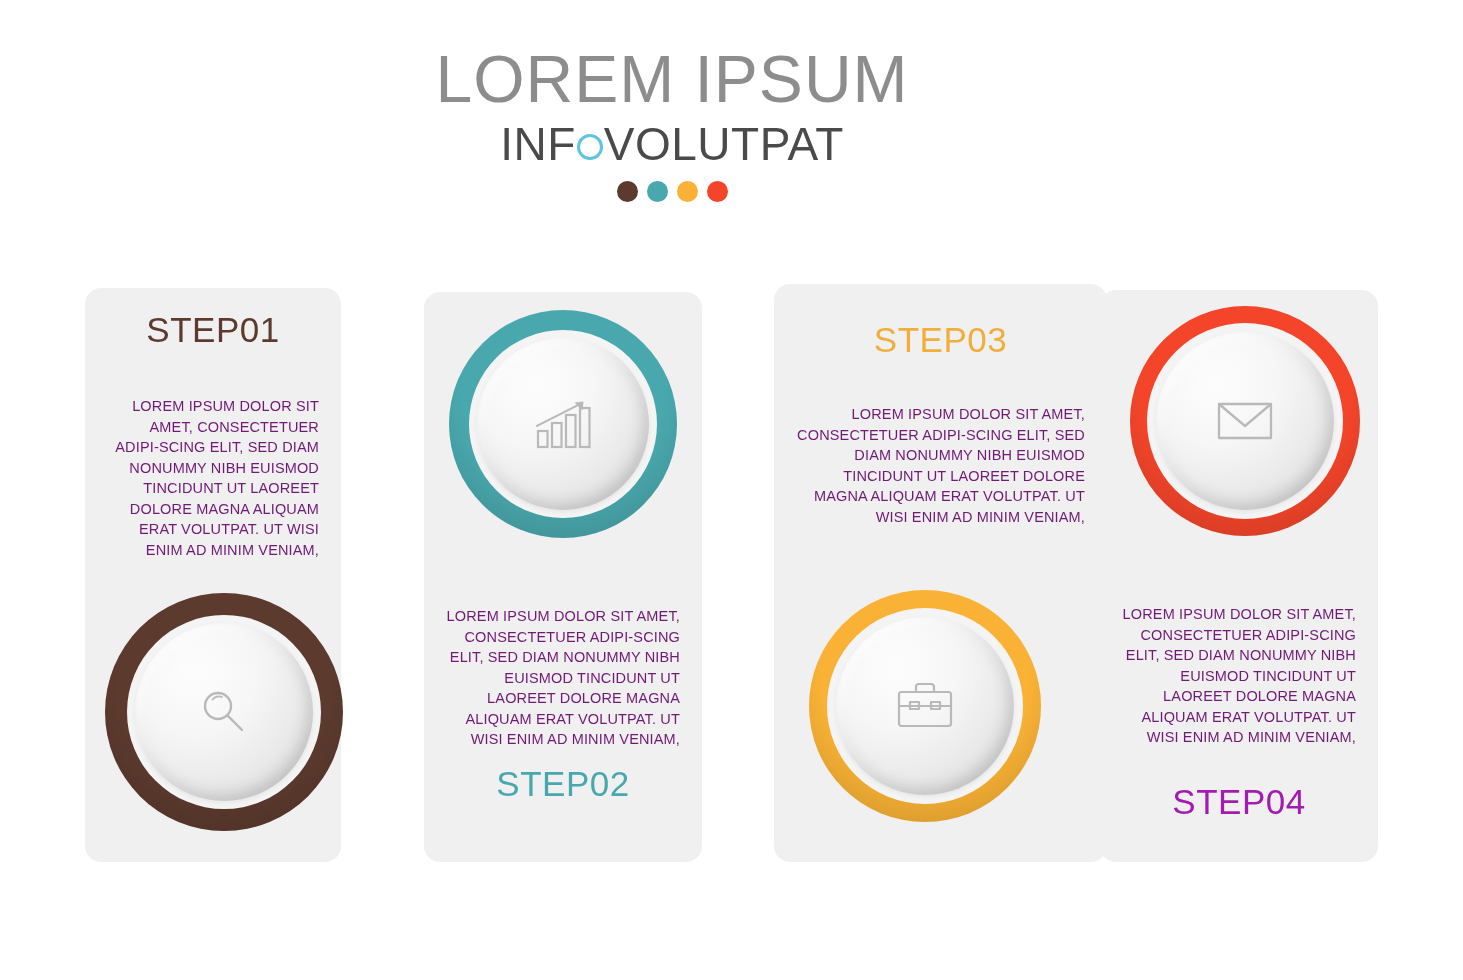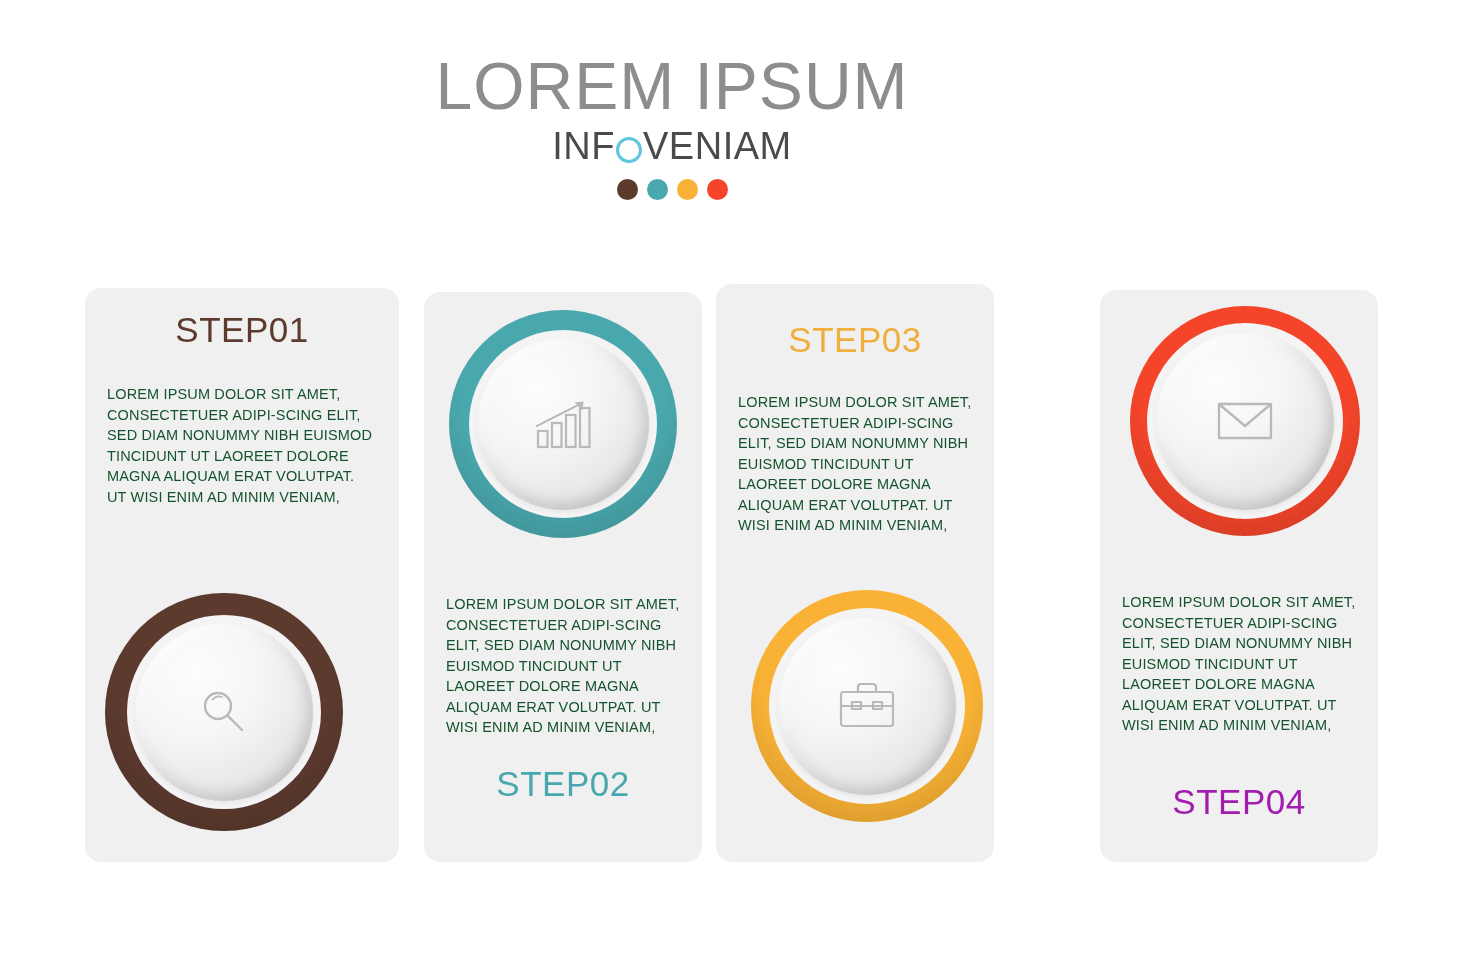--- a/index.html
+++ b/index.html
@@ -16,38 +16,38 @@
   #canvas {
     position: relative;
     width: 1463px;
     height: 980px;
     background: #ffffff;
   }
 
   
   .title-block {
     position: absolute;
-    top: 52px;
+    top: 45px;
     left: 0;
     width: 1344px;
     text-align: center;
   }
 
   .title-main {
     font-size: 66px;
     font-weight: 400;
     letter-spacing: 1px;
     color: #8d8d8d;
     line-height: 1.05;
     white-space: nowrap;
   }
 
   .title-sub {
     margin-top: 6px;
-    font-size: 38px;
+    font-size: 46px;
     font-weight: 400;
     letter-spacing: 0.5px;
     color: #4a4a4a;
     line-height: 1.05;
     display: flex;
     justify-content: center;
     align-items: center;
   }
 
   .title-sub .seg { display: inline-block; }
@@ -81,25 +81,26 @@
     position: absolute;
     background: #f0f0f0;
     border-radius: 16px;
   }
 
   .card-text {
     position: absolute;
     left: 0;
     width: 100%;
     padding: 0 22px;
-    text-align: left;
+    text-align: right;
     font-size: 14.5px;
     line-height: 20.5px;
-    color: #14532d;
+    color: #701a75;
     letter-spacing: 0.15px;
+    margin-top: 12px;
   }
 
   .step-label {
     position: absolute;
     left: 0;
     width: 100%;
     text-align: center;
     font-size: 35px;
     font-weight: 400;
     letter-spacing: 0.5px;
@@ -152,31 +153,31 @@
 </head>
 <body>
 
 <div id="canvas">
 
   <div class="title-block">
     <div class="title-main">LOREM IPSUM</div>
     <div class="title-sub">
       <span class="seg">INF</span>
       <span class="o-ring"></span>
-      <span class="seg">VENIAM</span>
+      <span class="seg">VOLUTPAT</span>
     </div>
     <div class="dots-row">
       <span class="dot" style="background:#5c3a2e"></span>
       <span class="dot" style="background:#49a8ad"></span>
       <span class="dot" style="background:#f9b235"></span>
       <span class="dot" style="background:#f4452a"></span>
     </div>
   </div>
 
-  <div class="card" style="left:85px; top:288px; width:314px; height:574px;">
+  <div class="card" style="left:85px; top:288px; width:256px; height:574px;">
     <div class="step-label" style="top:22px; color:#5c3a2e;">STEP01</div>
     <div class="card-text" style="top:96px;">LOREM IPSUM DOLOR SIT AMET, CONSECTETUER ADIPI-SCING ELIT, SED DIAM NONUMMY NIBH EUISMOD TINCIDUNT UT LAOREET DOLORE MAGNA ALIQUAM ERAT VOLUTPAT. UT WISI ENIM AD MINIM VENIAM,</div>
 
     <div class="medallion" style="left:20px; top:305px; width:238px; height:238px;">
       <div class="ring" style="background:#5c3a2e;"></div>
       <div class="ring-gap" style="left:22px; top:22px; width:194px; height:194px;"></div>
       <div class="inner-disc" style="left:30px; top:30px; width:178px; height:178px;">
         <svg class="icon-svg" width="58" height="58" viewBox="0 0 58 58" fill="none" stroke="#b9b9b9" stroke-width="2.4" stroke-linecap="round">
           <circle cx="23" cy="23" r="13"></circle>
           <path d="M17.5 16.5 a9 9 0 0 1 9.5 -2.5" stroke-width="1.8"></path>
@@ -199,21 +200,21 @@
           <path d="M5 31 L50 8" stroke-width="2"></path>
           <path d="M42.5 7.5 L51.5 6.5 L50.5 15.5 Z" fill="#b9b9b9" stroke="none"></path>
         </svg>
       </div>
     </div>
 
     <div class="card-text" style="top:302px;">LOREM IPSUM DOLOR SIT AMET, CONSECTETUER ADIPI-SCING ELIT, SED DIAM NONUMMY NIBH EUISMOD TINCIDUNT UT LAOREET DOLORE MAGNA ALIQUAM ERAT VOLUTPAT. UT WISI ENIM AD MINIM VENIAM,</div>
     <div class="step-label" style="top:472px; color:#49a8ad;">STEP02</div>
   </div>
 
-  <div class="card" style="left:716px; top:284px; width:278px; height:578px;">
+  <div class="card" style="left:774px; top:284px; width:333px; height:578px;">
     <div class="step-label" style="top:36px; color:#f0ae3c;">STEP03</div>
     <div class="card-text" style="top:108px;">LOREM IPSUM DOLOR SIT AMET, CONSECTETUER ADIPI-SCING ELIT, SED DIAM NONUMMY NIBH EUISMOD TINCIDUNT UT LAOREET DOLORE MAGNA ALIQUAM ERAT VOLUTPAT. UT WISI ENIM AD MINIM VENIAM,</div>
 
     <div class="medallion" style="left:35px; top:306px; width:232px; height:232px;">
       <div class="ring" style="background:#f9b235;"></div>
       <div class="ring-gap" style="left:18px; top:18px; width:196px; height:196px;"></div>
       <div class="inner-disc" style="left:27px; top:27px; width:178px; height:178px;">
         <svg class="icon-svg" width="60" height="52" viewBox="0 0 60 52" fill="none" stroke="#b9b9b9" stroke-width="2.2" stroke-linejoin="round">
           <rect x="4" y="12" width="52" height="34" rx="2.5"></rect>
           <path d="M21 12 V7 a3 3 0 0 1 3 -3 h12 a3 3 0 0 1 3 3 v5"></path>

